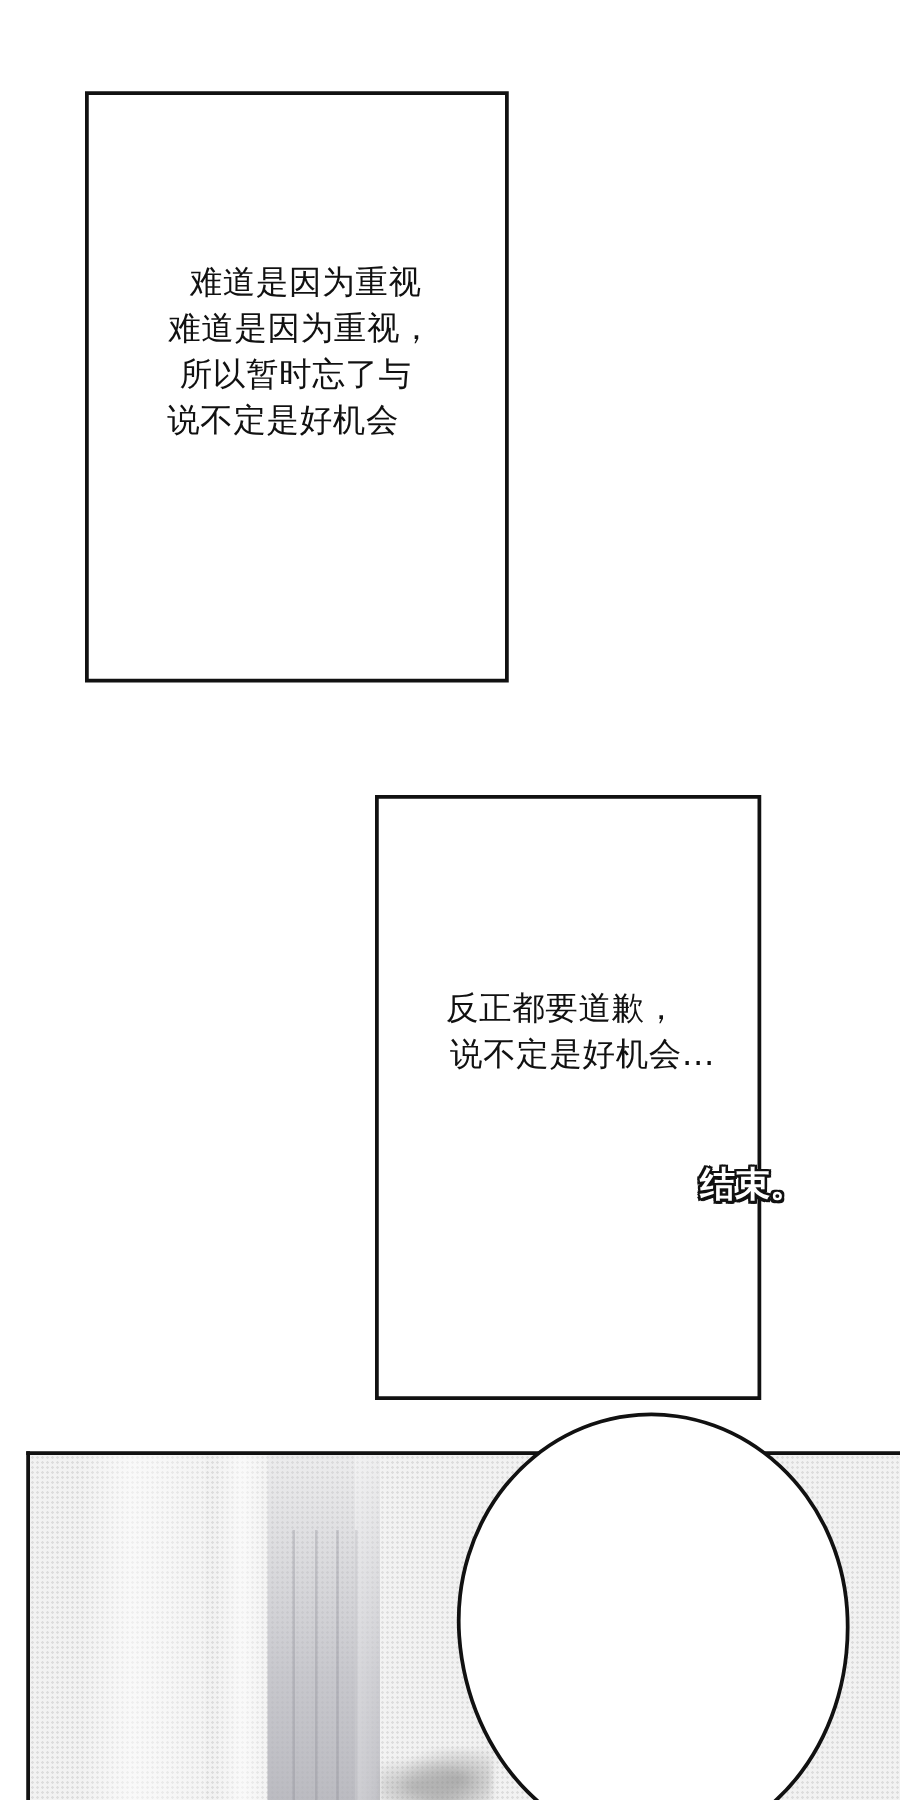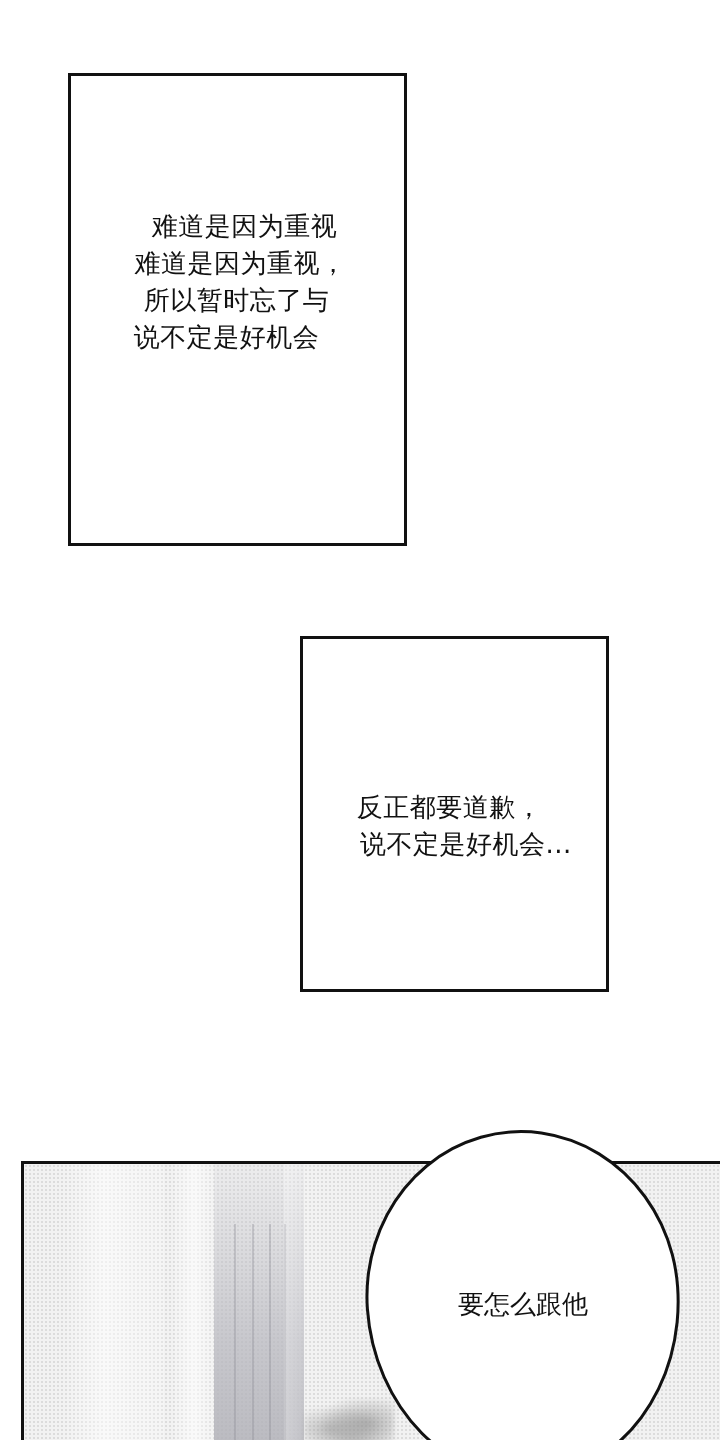--- a/index.html
+++ b/index.html
@@ -15,21 +15,21 @@
       font-family: "DejaVu Sans", "Liberation Sans", sans-serif;
       color: #111111;
     }
     .panel {
       position: absolute;
       box-sizing: border-box;
       border: 3px solid #111111;
       background: #ffffff;
     }
     #panel-1 { left: 68px; top: 73px; width: 339px; height: 473px; padding-left: 32px; }
-    #panel-2 { left: 300px; top: 636px; width: 309px; height: 356px; }
+    #panel-2 { left: 300px; top: 636px; width: 309px; height: 484px; }
     #panel-3 {
       left: 21px; top: 1161px; width: 720px; height: 300px;
       border-right: none; border-bottom: none;
       background-color: #f2f2f2;
       background-image:
         radial-gradient(circle, rgba(0,0,0,0.09) 0.8px, transparent 1.2px);
       background-size: 4px 4px;
       overflow: hidden;
     }
     .drape {
@@ -136,31 +136,31 @@
 </div>
 
 <div id="panel-2" class="panel">
   <div id="narration-2" class="narration">
     <span class="line" style="padding-right:10px;">反正都要道歉，</span>
     <span class="line" style="padding-right:16px;margin-left:39px;">说不定是好机会...</span>
   </div>
 </div>
 
 <div class="caption-outline">
+  <span class="line line-2">结束。</span>
 </div>
 
 <div id="panel-3" class="panel">
   <div class="drape drape-1"></div>
   <div class="drape drape-2"></div>
   <div class="drape drape-3">
     <span class="fold" style="left:20px;"></span>
     <span class="fold" style="left:38px;"></span>
     <span class="fold" style="left:55px;"></span>
     <span class="fold" style="left:70px;"></span>
   </div>
   <div class="drape drape-4"></div>
   <div class="foliage"></div>
 </div>
 
 <div class="speech-bubble"></div>
 <div class="bubble-text">
-  <span class="line">要怎么跟他</span>
 </div>
 
 </body></html>

